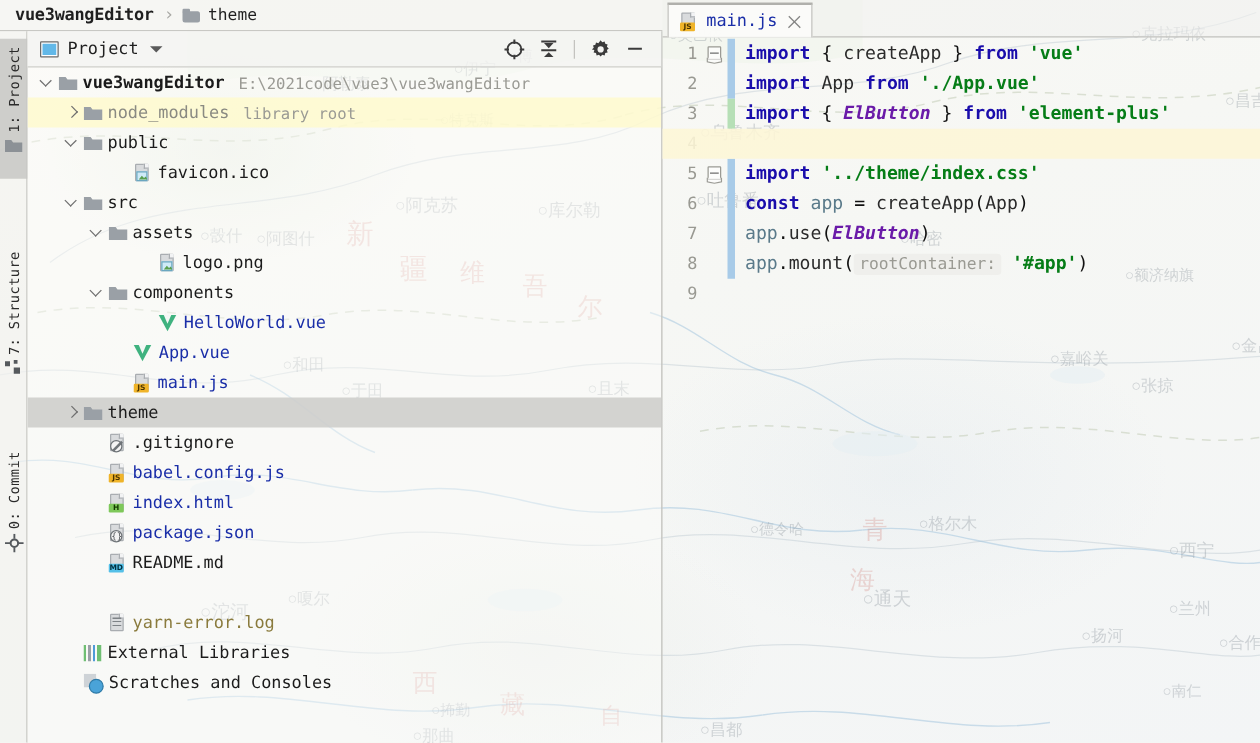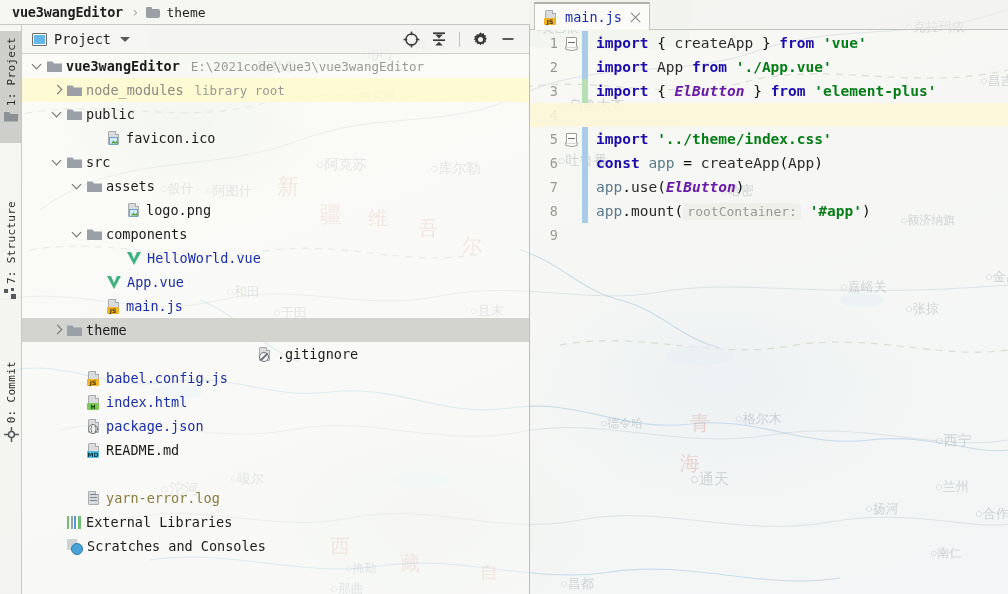--- a/index.html
+++ b/index.html
@@ -566,21 +566,21 @@
           <div style="display: flex; align-items: center; margin-left: 30px;">
             <span class="arrow r"></span>
             <span class="fic">
               <svg width="15" height="13" style="position:absolute;left:0;top:1px">
                 <path d="M0 1.5h5.5L7 3.5H15V12H0z" fill="#9aa0a6"></path>
               </svg>
             </span>
             <span class="lbl">theme</span>
           </div>
         </div>
-        <div class="row" style="top: 288px; position: absolute; left: 0px; right: 0px; justify-content: center;">
+        <div class="row" style="top: 288px; position: absolute; left: 0px; right: 0px;">
           <div style="display: flex; align-items: center; margin-left: 50px;">
             <span class="arrow"></span>
             <span class="fic">
               <span class="sheet"></span>
               <span class="corner"></span>
               <span class="badge-circ"></span>
             </span>
             <span class="lbl">.gitignore</span>
           </div>
         </div>

